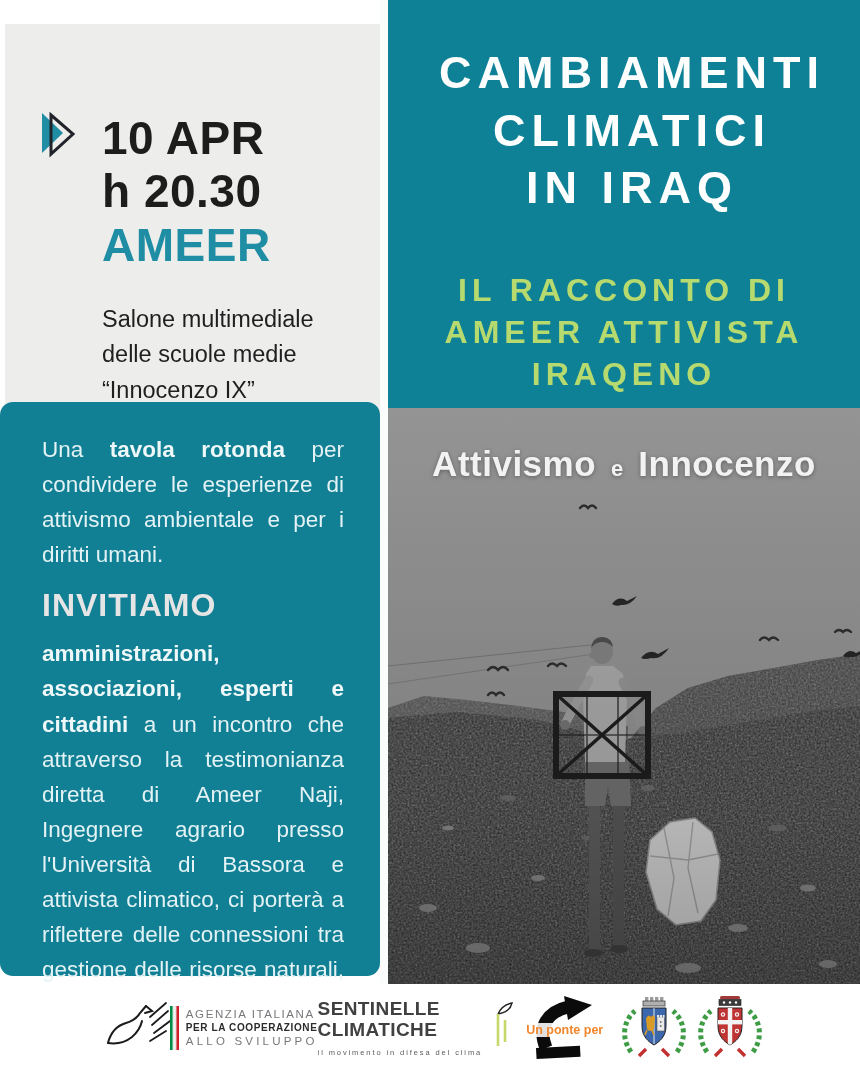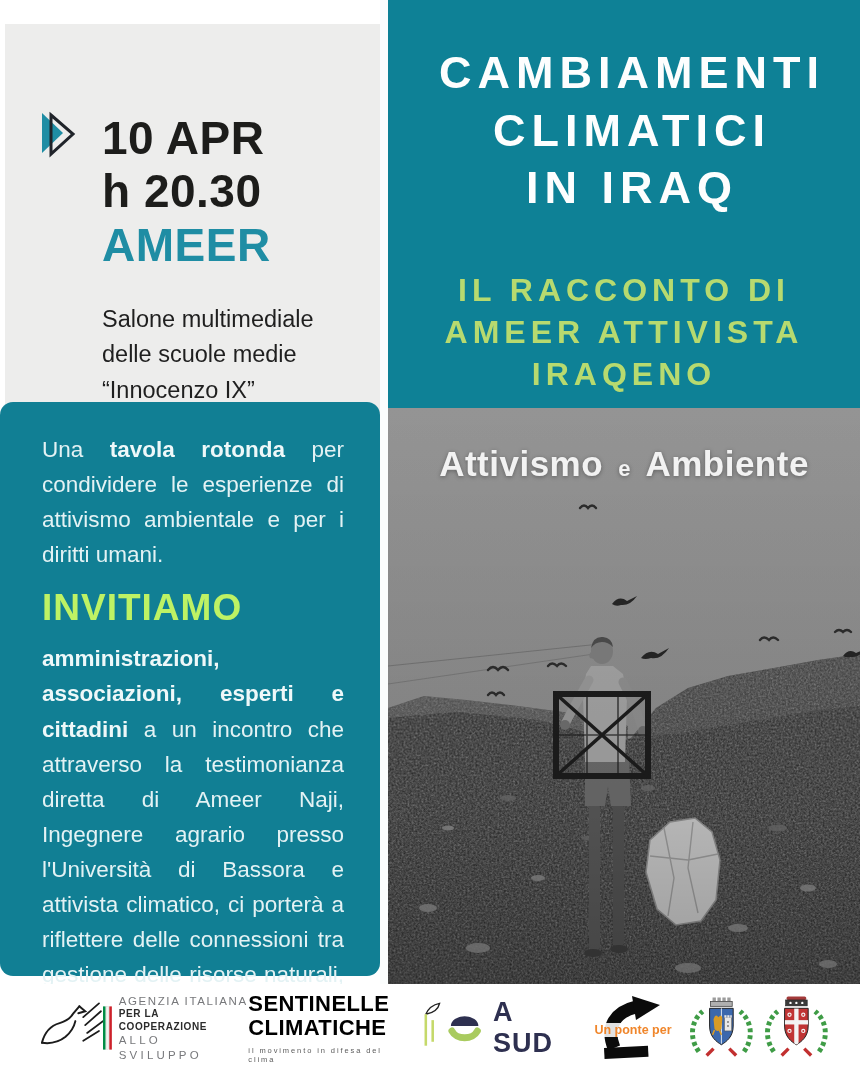--- a/index.html
+++ b/index.html
@@ -32,38 +32,38 @@
   #panel-headline{text-align:center;box-sizing:border-box;padding-top:44px;}
   .headline{font-size:45px;font-weight:800;color:#fdfefe;letter-spacing:6px;
             line-height:1.28;white-space:pre-line;padding-left:16px;}
   .subheadline{margin-top:52px;font-size:32px;font-weight:800;color:#b7da6f;
                letter-spacing:5px;line-height:1.32;white-space:pre-line;}
 
   
   #panel-invite{color:#e3f2f4;border-radius:13px;}
   .para{font-size:22.5px;line-height:1.56;text-align:justify;margin:0;}
   .para b{font-weight:700;color:#eef8f9;}
-  .invite-h{font-size:37px;font-weight:800;color:#bef264;letter-spacing:1px;margin:15px 0 12px 0;}
+  .invite-h{font-size:32px;font-weight:800;color:#e5e5e5;letter-spacing:1px;margin:15px 0 12px 0;}
 
   
   .photo-svg{display:block;width:472px;height:576px;}
   .overlay-title{position:absolute;left:0;top:36px;width:100%;display:flex;
                  justify-content:center;align-items:baseline;gap:15px;
                  color:#f2f2f2;font-weight:800;text-shadow:0 1px 4px rgba(0,0,0,.35);}
   .overlay-word{font-size:35px;letter-spacing:.5px;}
   .overlay-conj{font-size:22px;}
 
   
   .logo{display:flex;align-items:center;}
   .agency-text{margin-left:7px;line-height:1.25;}
   .agency-l1{font-size:11.5px;color:#77787b;letter-spacing:1.6px;}
   .agency-l2{font-size:10px;color:#2b2b2b;font-weight:700;letter-spacing:.6px;}
   .agency-l3{font-size:11.5px;color:#77787b;letter-spacing:3.2px;}
   .sent-wrap{text-align:left;position:relative;}
-  .sent-main{font-size:22px;font-weight:800;color:#000000;line-height:1.08;letter-spacing:.4px;}
+  .sent-main{font-size:19px;font-weight:800;color:#404040;line-height:1.08;letter-spacing:.4px;}
   .sent-tag{margin-top:7px;font-size:7.5px;color:#5c5c5c;letter-spacing:1.9px;}
   .asud-label{font-size:27px;font-weight:800;color:#2e3050;letter-spacing:1px;margin-left:8px;word-spacing:5px;}
   .upp-wrap{position:relative;width:100px;height:72px;}
   .upp-label{position:absolute;left:8px;top:31px;font-size:12.5px;font-weight:800;color:#f0862b;
              background:rgba(255,255,255,.88);padding:0 2px;white-space:nowrap;}
 </style>
 </head>
 <body>
 
 <div class="abs" id="panel-date">
@@ -197,21 +197,21 @@
       <path d="M253 250 q8 -10 17 -4 l11 -6 q-8 12 -18 10 q-6 2 -10 0 Z"></path>
       <path d="M455 248 q6 -8 13 -3 l9 -4 q-6 9 -14 8 q-5 1 -8 -1 Z"></path>
     </g>
 
     <rect x="0" y="0" width="472" height="576" fill="url(#vig)"></rect>
   </svg>
 
   <div class="overlay-title">
     <span class="overlay-word">Attivismo</span>
     <span class="overlay-conj">e</span>
-    <span class="overlay-word">Ambiente</span>
+    <span class="overlay-word">Innocenzo</span>
   </div>
 </div>
 
 <div class="abs" id="footer">
 
   <div class="logo">
     <svg width="66" height="58" viewBox="0 0 66 58">
       <g stroke="#1c1c1c" stroke-width="2" fill="none" stroke-linecap="round">
         <path d="M4 44 q4 -16 18 -20 q10 -3 14 -10 l6 -7"></path>
         <path d="M4 44 q14 2 24 -6 q8 -7 10 -16"></path>
@@ -242,27 +242,20 @@
       <div class="sent-main">CLIMATICHE</div>
       <div class="sent-tag">il movimento in difesa del clima</div>
     </div>
     <svg width="30" height="52" viewBox="0 0 30 52" style="margin-left:4px;">
       <path d="M12 12 q4 -9 14 -11 q-2 9 -14 11" fill="#ffffff" stroke="#222" stroke-width="1.4"></path>
       <path d="M12 12 V44" stroke="#c5d96a" stroke-width="2.6"></path>
       <path d="M19 18 V40" stroke="#c5d96a" stroke-width="2.6"></path>
     </svg>
   </div>
 
-  <div class="logo">
-    <svg width="42" height="42" viewBox="0 0 42 42">
-      <path d="M7 19 a14 10 0 0 1 28 0 Z" fill="#2e3050"></path>
-      <path d="M8 24 a14 11 0 0 0 26 0" stroke="#a9cb5f" stroke-width="7" fill="none" stroke-linecap="round"></path>
-    </svg>
-    <span class="asud-label">A SUD</span>
-  </div>
 
   <div class="upp-wrap">
     <svg width="100" height="72" viewBox="0 0 100 72">
       <path d="M30 56 C22 36 30 20 52 15" stroke="#0b0b0b" stroke-width="13" fill="none"></path>
       <polygon points="48,4 76,13 52,28" fill="#0b0b0b"></polygon>
       <rect x="20" y="56" width="44" height="11" fill="#0b0b0b" transform="rotate(-3 20 56)"></rect>
     </svg>
     <span class="upp-label">Un ponte per</span>
   </div>
 

